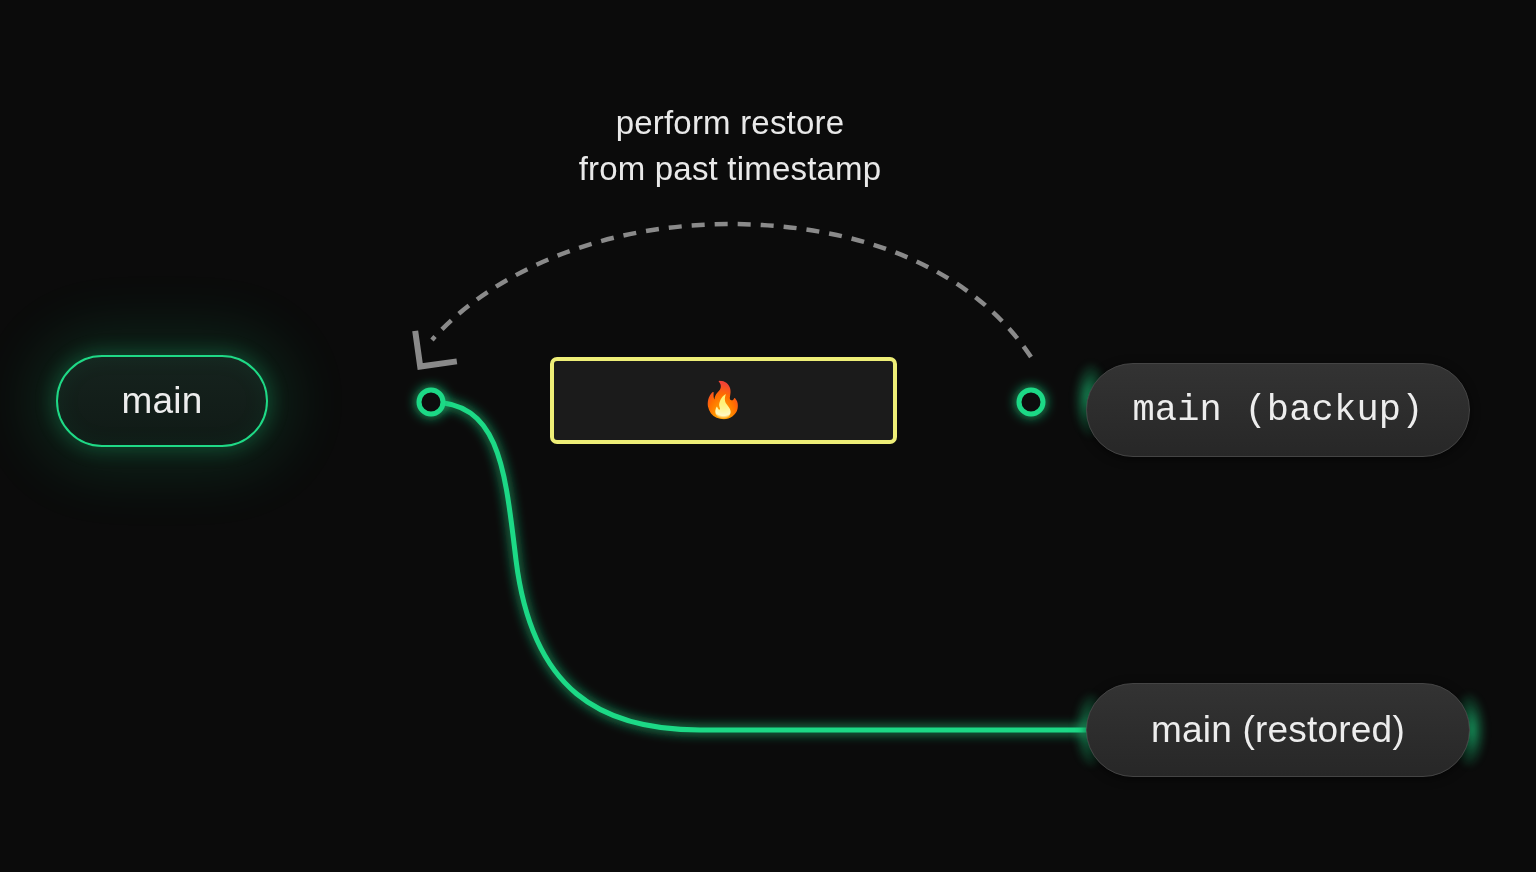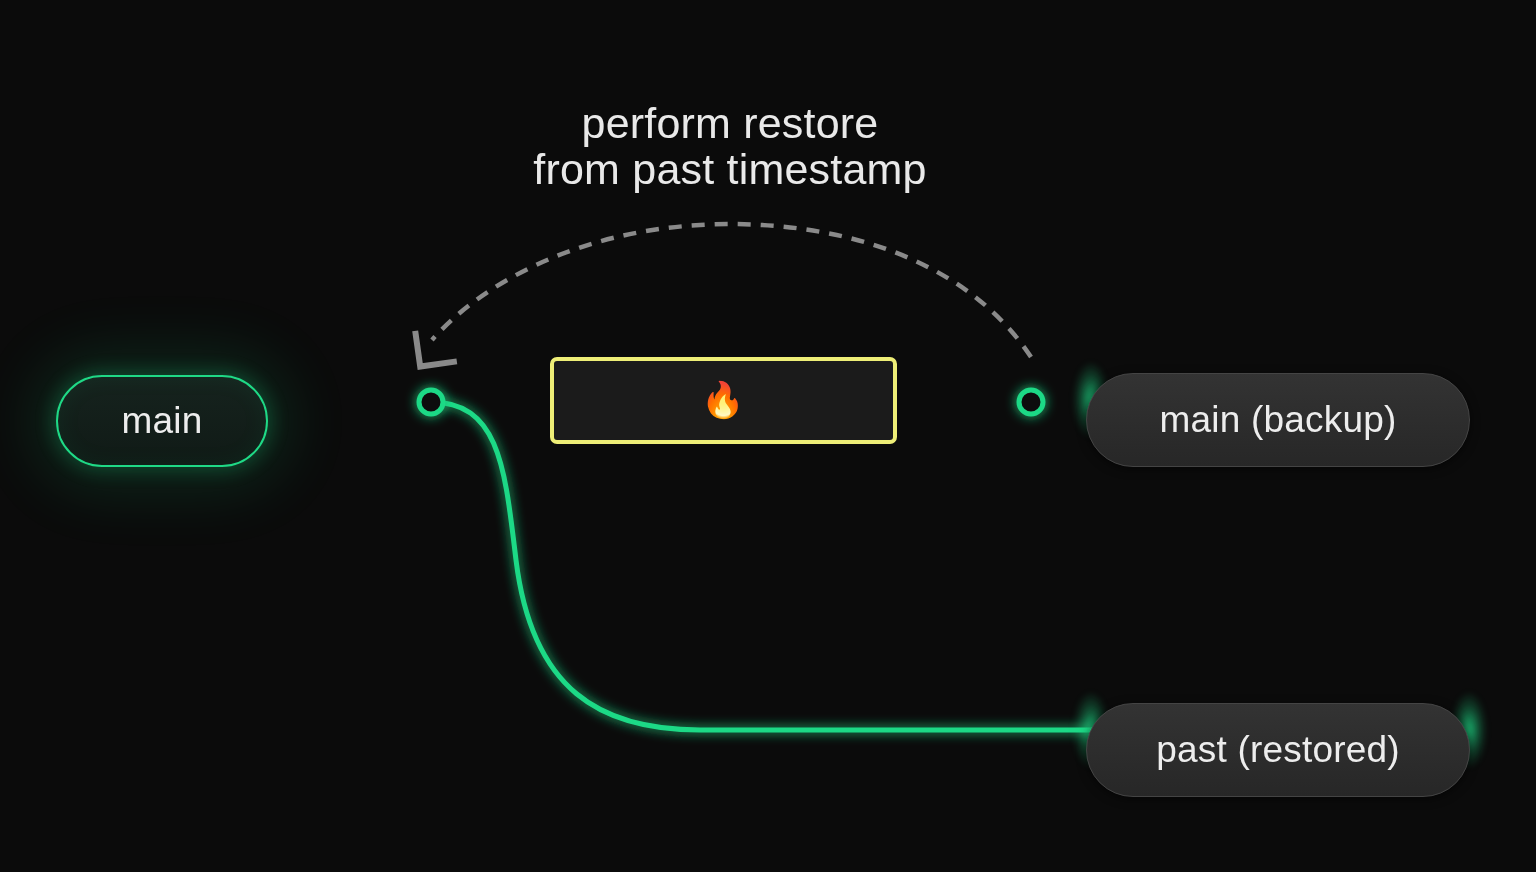--- a/index.html
+++ b/index.html
@@ -26,61 +26,61 @@
   }
 
   
   .caption {
     position: absolute;
     left: 430px;
     top: 100px;
     width: 600px;
     text-align: center;
     color: #e9e9e9;
-    font-size: 43px;
+    font-size: 33px;
     line-height: 46px;
     letter-spacing: 0.2px;
     white-space: pre-line;
   }
 
   
   .pill {
     position: absolute;
     display: flex;
     align-items: center;
     justify-content: center;
     border-radius: 999px;
     box-sizing: border-box;
     color: #ededed;
     font-size: 37px;
     letter-spacing: 0.2px;
-    margin-top: 20px;
   }
   .pill-main {
     left: 56px;
     top: 355px;
     width: 212px;
     height: 92px;
     background: linear-gradient(180deg, #16231e 0%, #101a16 100%);
     border: 2px solid #1fd986;
     box-shadow:
       0 0 18px 4px rgba(31, 217, 134, 0.22),
       0 0 60px 26px rgba(31, 217, 134, 0.12),
       inset 0 0 24px rgba(31, 217, 134, 0.06);
   }
   .pill-gray {
     background: linear-gradient(180deg, #333333 0%, #272727 100%);
     border: 1px solid #444444;
     box-shadow: 0 2px 10px rgba(0, 0, 0, 0.55);
   }
   .pill-backup {
     left: 1086px;
-    top: 353px;
+    top: 363px;
     width: 384px;
     height: 94px;
+    font-family: Liberation Mono, monospace;
   }
   .pill-restored {
     left: 1086px;
     top: 683px;
     width: 384px;
     height: 94px;
   }
 
   
   .edge-glow {
@@ -176,16 +176,16 @@
 
   <div class="danger-box">
     <span class="danger-emoji">🔥</span>
   </div>
 
   <div class="pill pill-gray pill-backup">
     <span>main (backup)</span>
   </div>
 
   <div class="pill pill-gray pill-restored">
-    <span>past (restored)</span>
+    <span>main (restored)</span>
   </div>
 
 </div>
 
 </body></html>

